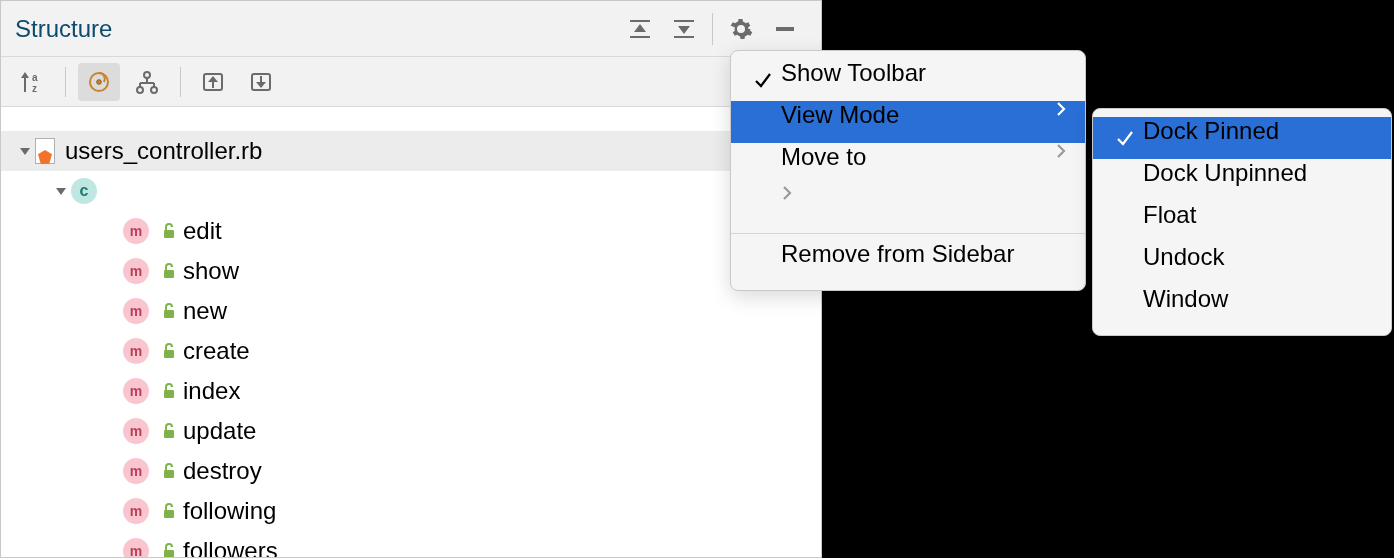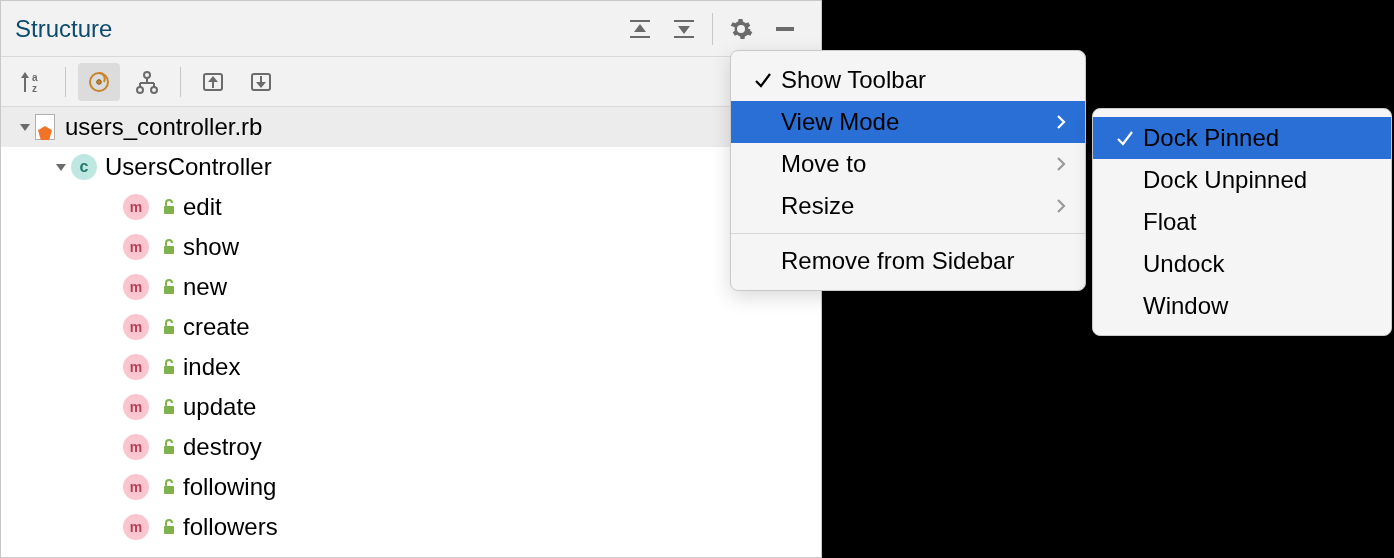--- a/index.html
+++ b/index.html
@@ -37,21 +37,21 @@
     align-items: center;
     padding: 0 10px;
     gap: 6px;
   }
   .tb-btn { width: 42px; height: 38px; display:flex; align-items:center; justify-content:center; border-radius:4px; cursor:pointer;}
   .tb-btn.active { background: #dcdcdc; }
   .tb-sep { width:1px; height:30px; background:#c8c8c8; margin:0 6px;}
 
   .tree { flex:1; overflow:auto; padding-top:0; }
   .tree-row { display:flex; align-items:center; height:40px; padding-left:14px; cursor:pointer;}
-  .tree-row.file { background:#ececec; }
+  .tree-row.file { background:#ececec;margin-top:24px; }
   .tree-row .chevron { width:20px; display:flex; align-items:center; justify-content:center; color:#6b6b6b;}
   .tree-row .indent-1 { width:36px; }
   .tree-row .indent-2 { width:72px; }
   .tree-row .icon-slot { display:flex; align-items:center; margin-right:8px;}
   .tree-label { font-size: 24px; color:#000; }
 
   .ruby-file-icon { width:22px; height:26px; position:relative;}
   .ruby-file-icon .sheet { width:20px; height:26px; background:#fff; border:1px solid #b0b0b0; position:absolute; left:0; top:0;}
   .ruby-file-icon .gem { position:absolute; width:14px; height:14px; background:#f27227; left:3px; top:12px; clip-path: polygon(50% 0, 100% 30%, 80% 100%, 20% 100%, 0 30%); }
 
@@ -63,21 +63,21 @@
   .menu {
     position:absolute;
     background:#f5f5f5;
     border:1px solid #c9c9c9;
     border-radius:8px;
     box-shadow: 0 6px 20px rgba(0,0,0,0.15);
     padding:8px 0;
     min-width:356px;
     z-index:10;
   }
-  .menu-item { height:42px; display:flex; align-items:center; padding:0 18px 0 14px; cursor:pointer; position:relative;}
+  .menu-item { height:42px; display:flex; padding:0 18px 0 14px; cursor:pointer; position:relative;}
   .menu-item .check { width:36px; display:flex; align-items:center; justify-content:center; color:#000;}
   .menu-item .mlabel { flex:1; font-size:24px; color:#000;}
   .menu-item .sub-arrow { color:#9a9a9a; }
   .menu-item.selected { background:#2a6fd6; color:#fff;}
   .menu-item.selected .mlabel { color:#000000;}
   .menu-item.selected .check { color:#fff;}
   .menu-item.selected .sub-arrow { color:#fff;}
   .menu-sep { height:1px; background:#d6d6d6; margin:6px 0;}
   .menu-main { left:730px; top:50px; }
   .menu-sub { left:1092px; top:108px; min-width:300px;}
@@ -181,21 +181,20 @@
     <div class="tree-row">
       <span class="indent-1"></span>
       <span class="chevron">
         <svg width="14" height="14" viewBox="0 0 14 14">
             <polygon points="2,4 12,4 7,11" fill="#6b6b6b"></polygon>
           </svg>
       </span>
       <span class="icon-slot">
           <span class="class-badge">c</span>
         </span>
-      <span class="tree-label">UsersController</span>
     </div>
 
     <div id="methods-container">
         <div class="tree-row">
           <span class="indent-2"></span>
           <span style="width:36px"></span>
           <span class="icon-slot">
             <span class="method-badge">m</span>
           </span>
           <span class="lock-icon">
@@ -345,21 +344,20 @@
     <span class="check"></span>
     <span class="mlabel">Move to</span>
     <span class="sub-arrow">
       <svg width="12" height="16" viewBox="0 0 12 16">
           <polyline points="3,2 9,8 3,14" fill="none" stroke="#9a9a9a" stroke-width="2.2"></polyline>
         </svg>
     </span>
   </div>
   <div class="menu-item">
     <span class="check"></span>
-    <span class="mlabel">Resize</span>
     <span class="sub-arrow">
       <svg width="12" height="16" viewBox="0 0 12 16">
           <polyline points="3,2 9,8 3,14" fill="none" stroke="#9a9a9a" stroke-width="2.2"></polyline>
         </svg>
     </span>
   </div>
   <div class="menu-sep"></div>
   <div class="menu-item">
     <span class="check"></span>
     <span class="mlabel">Remove from Sidebar</span>

